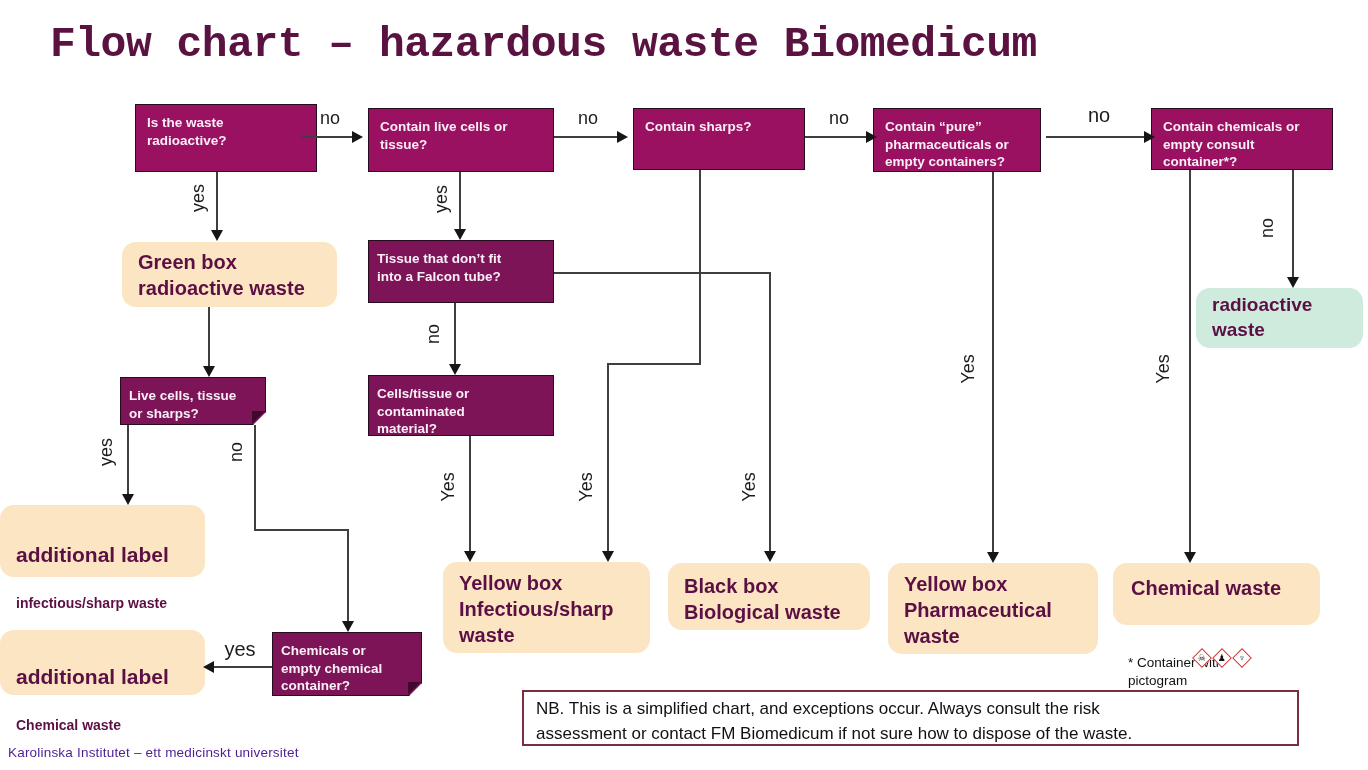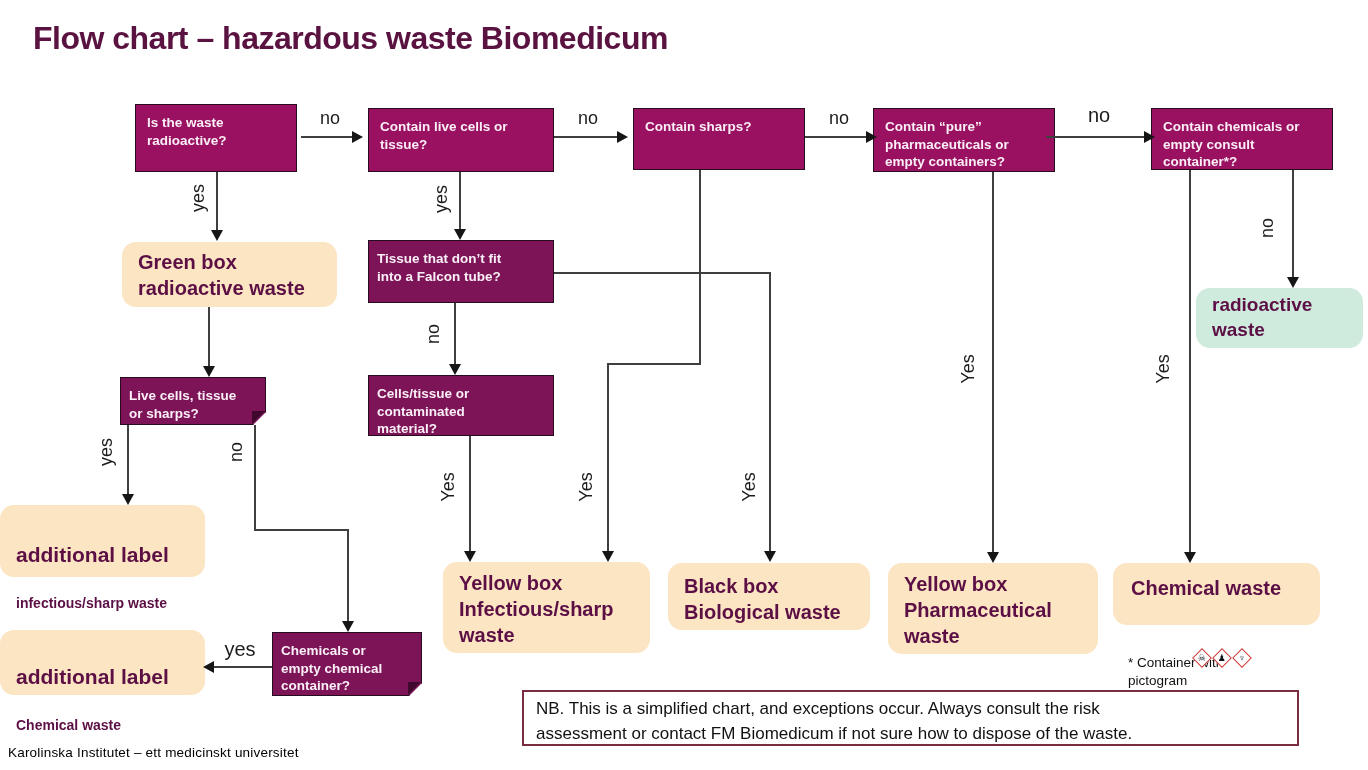--- a/index.html
+++ b/index.html
@@ -1,19 +1,19 @@
 <!DOCTYPE html>
 <html style="--decision: #9A1161; --decision_dark: #7D1458; --result_peach: #FCE5C2; --result_mint: #CFEBDD; --text_plum: #5C0F44; --title_plum: #5A1240; --line: #3F3F3F; --arrow: #161616; --note_border: #7B2C3F; --ghs_red: #D03A3A;"><head>
 <meta charset="utf-8">
 <style>
   html,body{margin:0;padding:0;background:#fff;}
   #canvas{position:relative;width:1368px;height:770px;background:#fff;overflow:hidden;
           font-family:"Liberation Sans",sans-serif;}
-  .title{position:absolute;left:33px;top:20px;font-size:32px;font-weight:700;
-         letter-spacing:-0.5px;color:var(--title_plum);white-space:nowrap;}
+  .title{position:absolute;left:50px;top:20px;font-size:43px;font-weight:700;
+         letter-spacing:-0.5px;color:var(--title_plum);white-space:nowrap;font-family:Liberation Mono, monospace;}
   
   .dbox{position:absolute;background:var(--decision);color:#FAEFF6;
         font-size:13.5px;font-weight:600;line-height:1.3;padding:9px 11px;
         border:1px solid #270B1E;box-sizing:border-box;white-space:pre-line;}
   .dbox.dark{background:var(--decision_dark);padding-left:8px;}
   .dbox.fold{clip-path:polygon(0 0,100% 0,100% calc(100% - 13px),calc(100% - 13px) 100%,0 100%);}
   .dbox.fold::after{content:"";position:absolute;right:0;bottom:0;width:13px;height:13px;
         background:#40082C;clip-path:polygon(0 0,100% 0,0 100%);}
   
   .rbox{position:absolute;background:var(--result_peach);border-radius:14px;
@@ -40,35 +40,35 @@
         line-height:1.35;color:#111;white-space:pre-line;}
   .ghs-row{position:absolute;left:64px;top:15px;display:flex;}
   .ghs{width:12px;height:12px;background:#fff;border:1.6px solid var(--ghs_red);
         transform:rotate(45deg);display:flex;align-items:center;justify-content:center;
         margin:0 3px;}
   .ghs span{transform:rotate(-45deg);font-size:9px;line-height:1;color:#111;}
   
   .note{position:absolute;left:522px;top:690px;width:777px;height:56px;border:2px solid var(--note_border);
         box-sizing:border-box;padding:5px 12px;font-size:17px;line-height:1.45;color:#111;
         white-space:pre-line;background:#fff;}
-  .footer{position:absolute;left:8px;top:745px;font-size:13.5px;color:#000000;letter-spacing:0.2px;}
+  .footer{position:absolute;left:8px;top:745px;font-size:13.5px;color:#4c1d95;letter-spacing:0.2px;}
 </style>
 </head>
 <body>
 
 <div id="canvas">
 
   <div class="title">Flow chart – hazardous waste Biomedicum</div>
 
-  <div class="dbox" style="left:135px;top:104px;width:162px;height:68px;">Is the waste
+  <div class="dbox" style="left:135px;top:104px;width:182px;height:68px;">Is the waste
 radioactive?</div>
   <div class="dbox" style="left:368px;top:108px;width:186px;height:64px;">Contain live cells or
 tissue?</div>
   <div class="dbox" style="left:633px;top:108px;width:172px;height:62px;">Contain sharps?</div>
-  <div class="dbox" style="left:873px;top:108px;width:182px;height:64px;">Contain “pure”
+  <div class="dbox" style="left:873px;top:108px;width:168px;height:64px;">Contain “pure”
 pharmaceuticals or
 empty containers?</div>
   <div class="dbox" style="left:1151px;top:108px;width:182px;height:62px;">Contain chemicals or
 empty consult
 container*?</div>
 
   <div class="dbox dark" style="left:368px;top:240px;width:186px;height:63px;">Tissue that don’t fit
 into a Falcon tube?</div>
   <div class="dbox dark" style="left:368px;top:375px;width:186px;height:61px;">Cells/tissue or
 contaminated

